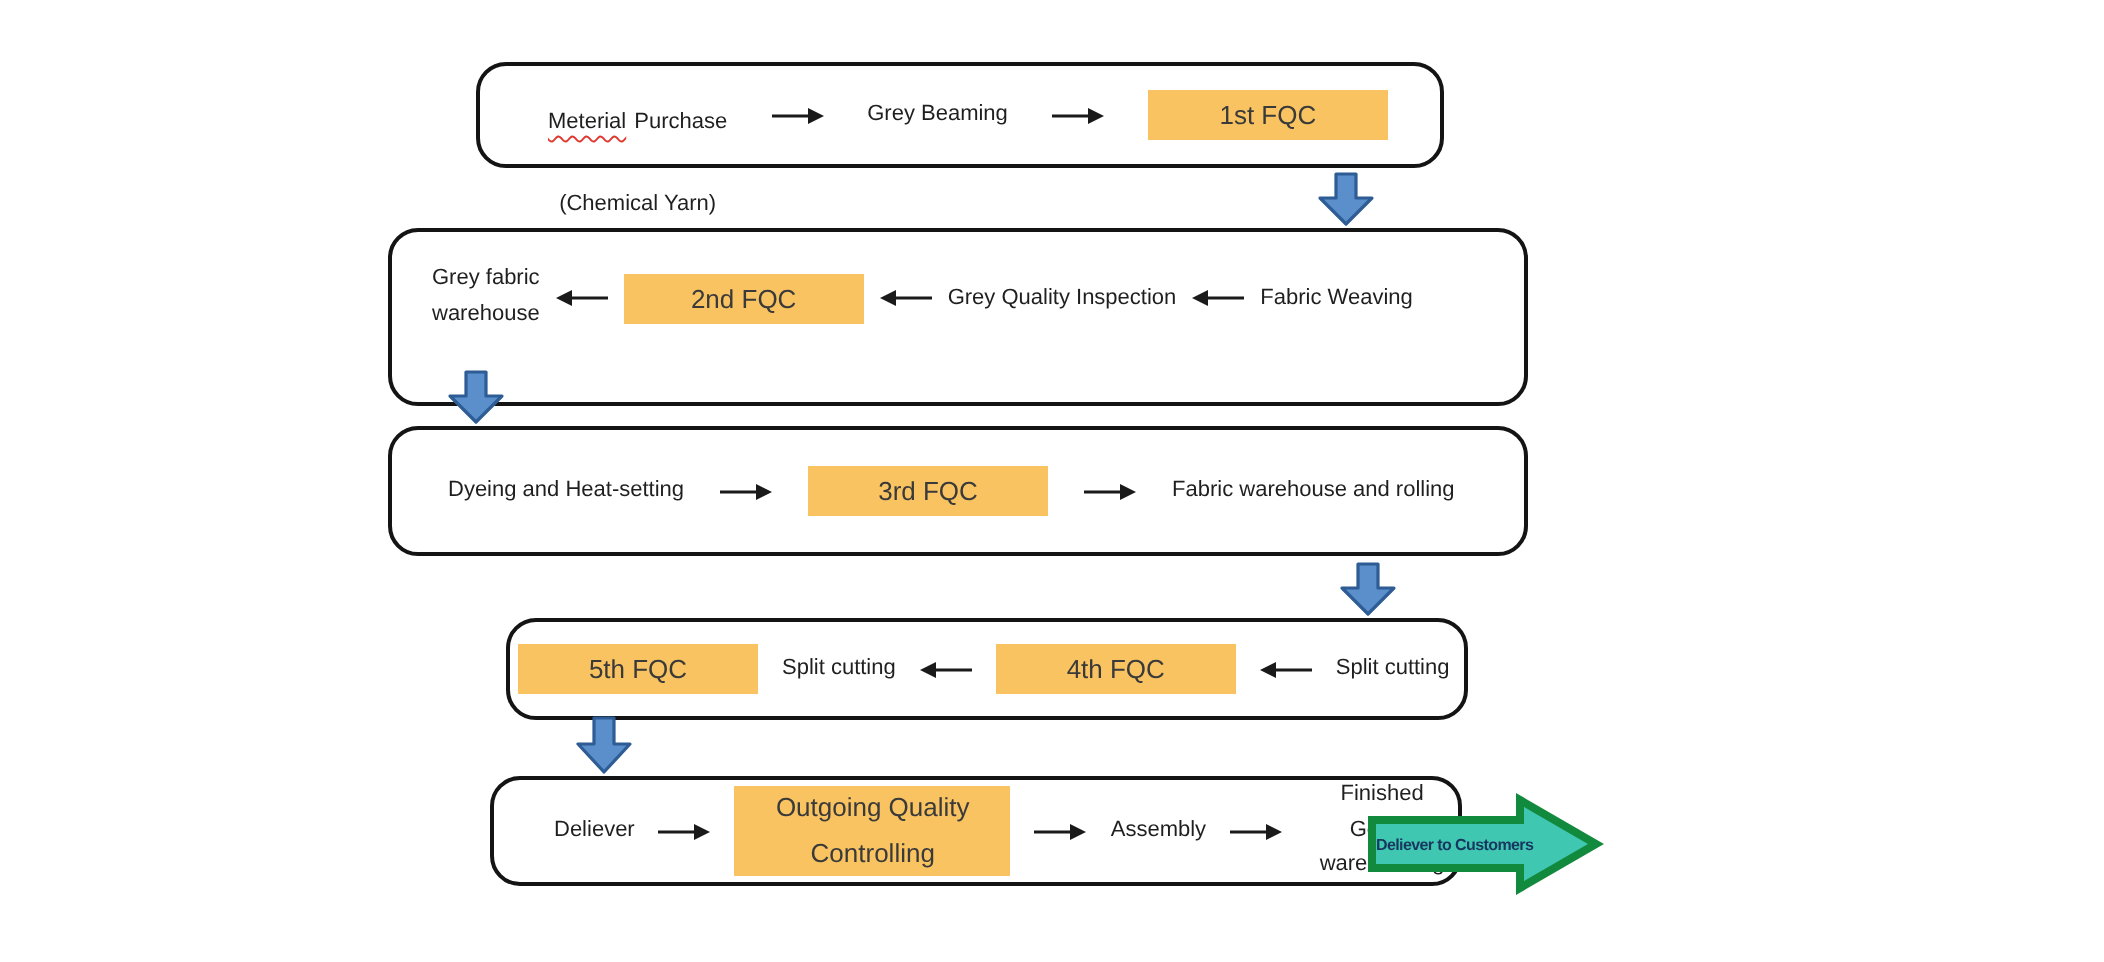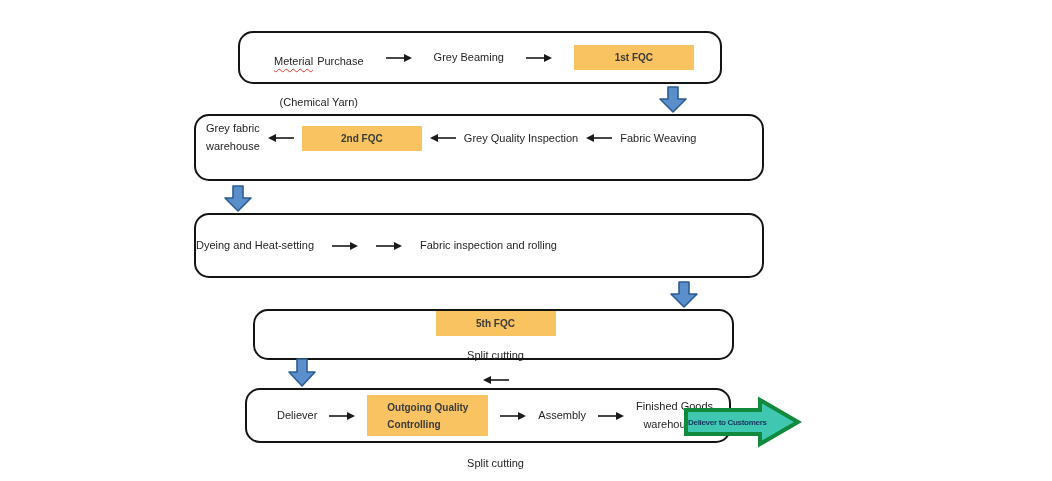--- a/index.html
+++ b/index.html
@@ -6,43 +6,43 @@
   .canvas {
     position:relative; width:1052px; height:481px; background:#ffffff;
     font-family:"Liberation Sans", sans-serif; color:var(--ink); overflow:hidden;
   }
   .pbox {
     position:absolute; box-sizing:border-box; background:#ffffff;
     border:2.6px solid #141414; border-radius:15px;
     display:flex; align-items:center;
   }
   #box1 { left:238px; top:31px;  width:484px; height:53px; padding-left:34px; gap:22px; }
-  #box2 { left:194px; top:114px; width:570px; height:67px; padding-left:10px; padding-bottom:19px; gap:8px; }
-  #box3 { left:194px; top:213px; width:570px; height:65px; padding-left:0; gap:18px; }
-  #box4 { left:253px; top:309px; width:481px; height:51px; padding-left:4px;  gap:12px;flex-direction:column; }
+  #box2 { left:194px; top:114px; width:570px; height:89px; padding-left:20px; padding-bottom:19px; gap:8px; }
+  #box3 { left:194px; top:213px; width:570px; height:65px; padding-left:28px; gap:18px; }
+  #box4 { left:253px; top:309px; width:481px; height:51px; padding-left:4px;  gap:12px; }
   #box5 { left:245px; top:388px; width:486px; height:55px; padding-left:30px; gap:12px; }
 
   .lbl { font-size:11px; line-height:1.35; white-space:nowrap; }
   .pre { white-space:pre-line; }
   .center { text-align:center; }
   .two { line-height:1.6; }
   .mat { text-align:center; line-height:1.85; white-space:pre-line;margin-top:48px; }
   .misspelled {
     text-decoration-line:underline; text-decoration-style:wavy;
     text-decoration-color:var(--misspell); text-decoration-thickness:1px;
     text-underline-offset:3px;
   }
   .w2 { margin-left:4px; }
 
   .fqc {
     background:var(--highlight); width:120px; min-height:25px;
     display:flex; align-items:center; justify-content:center; flex:0 0 auto;
-    font-size:10px; font-weight:bold; color:#3a3a3a; white-space:nowrap;
+    font-size:13px; font-weight:normal; color:#3a3a3a; white-space:nowrap;
   }
-  .fqc.tall { width:121px; min-height:41px; line-height:1.7; white-space:pre-line; text-align:left; }
+  .fqc.tall { width:138px; min-height:41px; line-height:1.7; white-space:pre-line; text-align:center; }
 
   .conn { flex:0 0 auto; display:block; }
   .conn line   { stroke:#1a1a1a; stroke-width:1.6; }
   .conn polygon{ fill:#1a1a1a; }
 
   .down-arrow { position:absolute; }
   .down-arrow polygon { fill:var(--arrow-fill); stroke:var(--arrow-border); stroke-width:1.6; stroke-linejoin:round; }
 
   .delivery { position:absolute; left:684px; top:396px; width:118px; height:52px; }
   .delivery svg { position:absolute; left:0; top:0; }
@@ -101,25 +101,26 @@
   <svg class="down-arrow" style="left:223px; top:185px;" width="30" height="28">
     <polygon points="10,1 20,1 20,13 28,13 15,26 2,13 10,13"></polygon>
   </svg>
 
   <div class="pbox" id="box3">
     <div class="lbl">Dyeing and Heat-setting</div>
     <svg class="conn" width="26" height="10">
       <line x1="0" y1="5" x2="18" y2="5"></line>
         <polygon points="18,1 26,5 18,9"></polygon>
     </svg>
+    <div class="fqc">3rd FQC</div>
     <svg class="conn" width="26" height="10">
       <line x1="0" y1="5" x2="18" y2="5"></line>
         <polygon points="18,1 26,5 18,9"></polygon>
     </svg>
-    <div class="lbl">Fabric inspection and rolling</div>
+    <div class="lbl">Fabric warehouse and rolling</div>
   </div>
 
   <svg class="down-arrow" style="left:669px; top:281px;" width="30" height="28">
     <polygon points="10,1 20,1 20,13 28,13 15,26 2,13 10,13"></polygon>
   </svg>
 
   <div class="pbox" id="box4">
     <div class="fqc">5th FQC</div>
     <div class="lbl">Split cutting</div>
     <svg class="conn" width="26" height="10">

